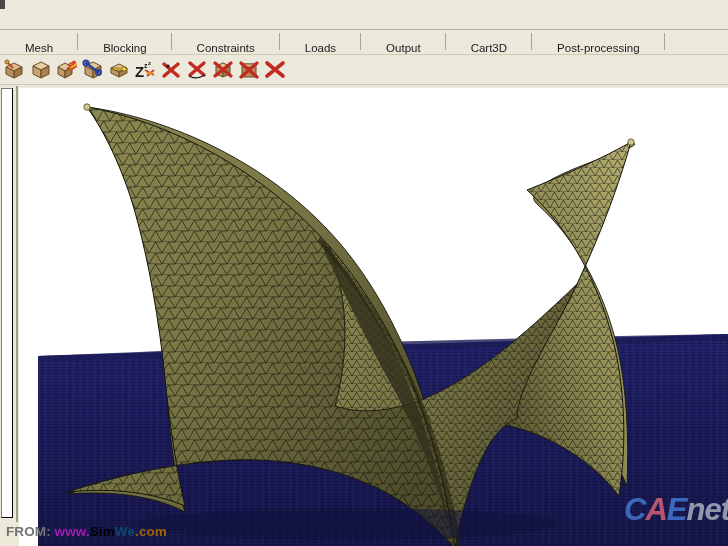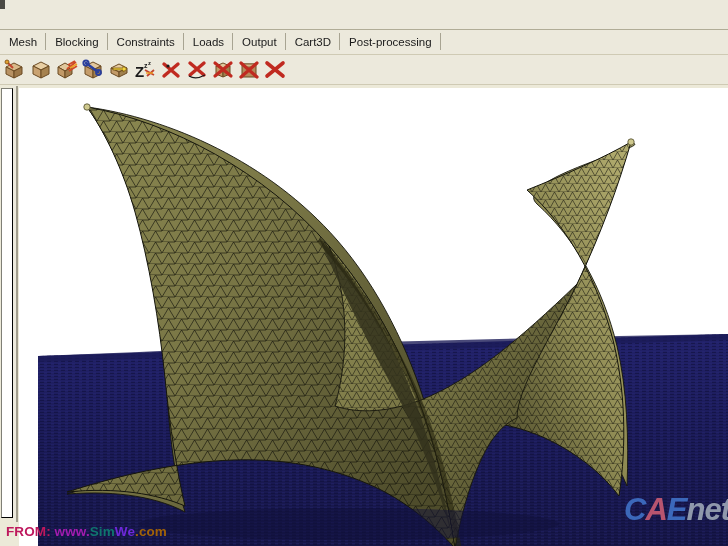--- a/index.html
+++ b/index.html
@@ -45,22 +45,22 @@
     left: 0; top: 30px;
     width: 728px; height: 24px;
     background: #ece9dc;
     display: flex;
     align-items: stretch;
     border-bottom: 1px solid #cfcab4;
   }
   .menu-tab {
     position: relative;
     display: flex;
-    align-items: center;
-    padding: 0 9px;
+    align-items: flex-end;
+    padding: 0 25px;
     font-family: "Liberation Sans", sans-serif;
     font-size: 11.5px;
     color: #1a1a1a;
     white-space: nowrap;
     cursor: default;
     background: transparent;
   }
   .menu-tab::after {
     content: "";
     position: absolute;
@@ -135,24 +135,24 @@
   .watermark {
     position: absolute;
     left: 6px; top: 524px;
     font-family: "Liberation Sans", sans-serif;
     font-size: 13.5px;
     font-weight: 600;
     letter-spacing: 0.1px;
     white-space: nowrap;
     z-index: 40;
   }
-  .wm-from  { color: #be185d; }
+  .wm-from  { color: #737373; }
   .wm-www   { color: #a21caf; }
-  .wm-sim   { color: #0f766e; }
-  .wm-we    { color: #6d28d9; text-align: center; }
+  .wm-sim   { color: #000000; }
+  .wm-we    { color: #0c4a6e; text-align: center; }
   .wm-com   { color: #a16207; }
 
   .caenet {
     position: absolute;
     left: 600px; top: 492px;
     font-family: "Liberation Sans", sans-serif;
     font-size: 31px;
     font-weight: 700;
     font-style: italic;
     letter-spacing: -1px;

